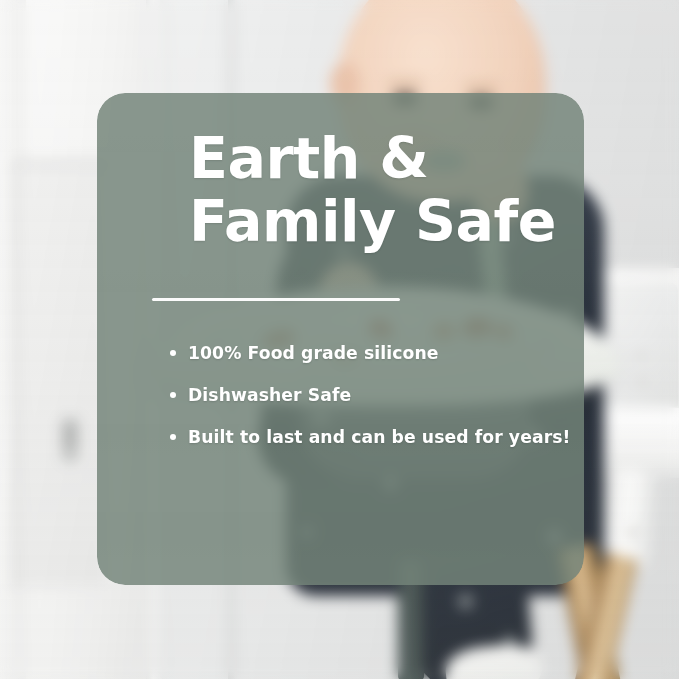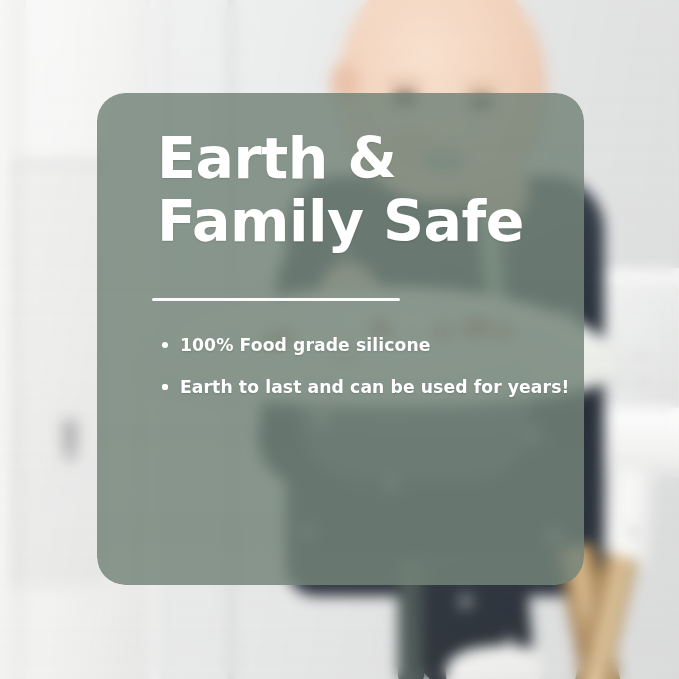--- a/index.html
+++ b/index.html
@@ -167,21 +167,21 @@
     text-shadow:0 1px 2px rgba(40,50,44,.18);
   }
 
   .rule{
     position:absolute;left:55px;top:205px;width:248px;height:3px;
     background:#ffffff;border-radius:2px;opacity:.97;
   }
 
   .bullets{
     position:absolute;left:55px;top:236px;width:420px;
-    margin:0;padding:0;list-style:none;
+    margin:8px;padding:0;list-style:none;
   }
   .bullets li{
     position:relative;
     color:#ffffff;
     font-family:"DejaVu Sans","Liberation Sans",sans-serif;
     font-weight:700;
     font-size:17.2px;
     line-height:33px;
     letter-spacing:.1px;
     padding-left:28px;
@@ -265,27 +265,27 @@
     <div class="ph leg-c"></div>
 
     <div class="blur"></div>
     <div class="grade"></div>
   </div>
 
   <div class="card" style="border-radius: 28px;">
     <div class="card-fill" style="background: rgb(116, 132, 122); opacity: 0.84; border-radius: 28px;"></div>
     <div class="card-body">
 
-      <div class="title" style="color: rgb(255, 255, 255);">Earth &amp;
+      <div class="title" style="color: rgb(255, 255, 255); margin-left: 32px;">Earth &amp;
 Family Safe</div>
 
       <div class="rule" style="background: rgb(255, 255, 255);"></div>
 
       <ul class="bullets" id="bullet-list">
           <li><span class="dot"></span><span>100% Food grade silicone</span></li>
-          <li><span class="dot"></span></li>
-          <li><span class="dot"></span><span>Earth to last and can be used for years!</span></li>
+          <li><span class="dot"></span><span>Dishwasher Safe</span></li>
+          <li><span class="dot"></span><span>Built to last and can be used for years!</span></li>
         </ul>
 
     </div>
   </div>
 
 </div>
 
 </body></html>

